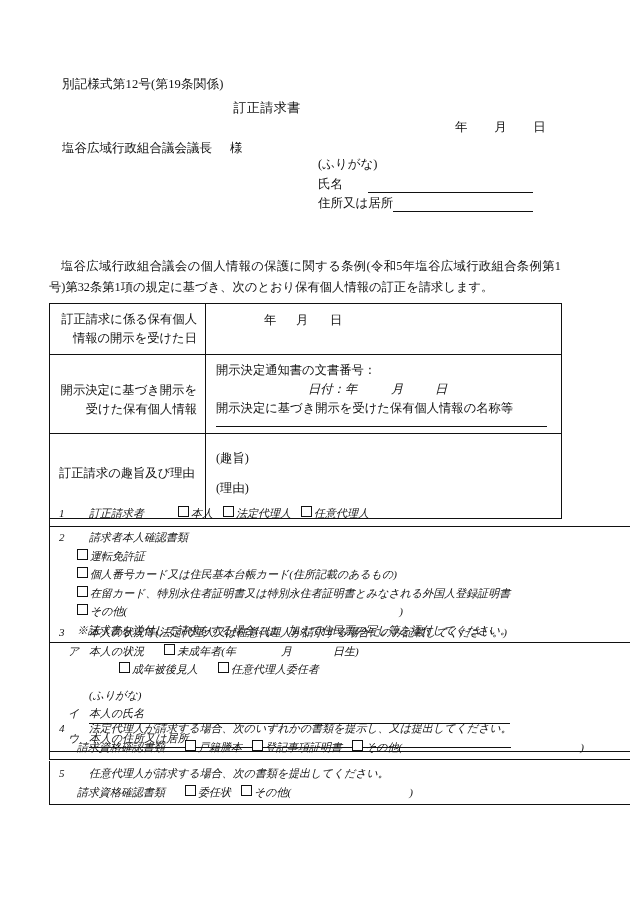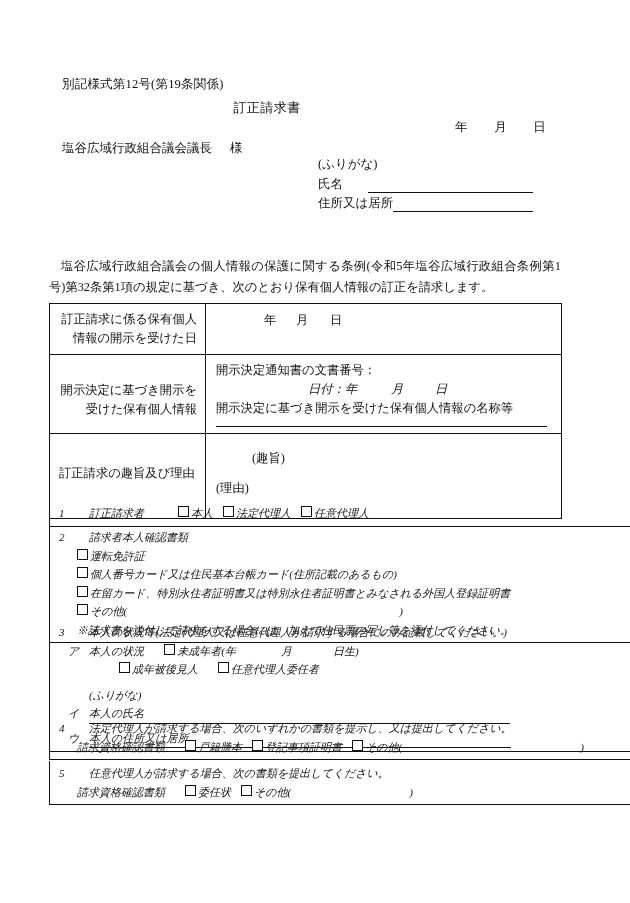--- a/index.html
+++ b/index.html
@@ -152,21 +152,21 @@
   .kaiji-date .gy { display: inline-block; width: 46px; }
   .kaiji-date .gm { display: inline-block; width: 44px; }
 
   .name-rule {
     margin-top: 7px;
     margin-right: 6px;
     border-bottom: 1px solid #111;
     height: 1px;
   }
 
-  .shushi { padding-top: 9px; margin-left: 36px; }
+  .shushi { padding-top: 9px; }
   .riyuu  { padding-top: 11px; padding-bottom: 14px; }
 
   
   .sec {
     position: absolute;
     left: 49px;
     width: 612px;
     box-sizing: border-box;
     border-left: 1px solid #111;
     border-right: 1px solid #111;

